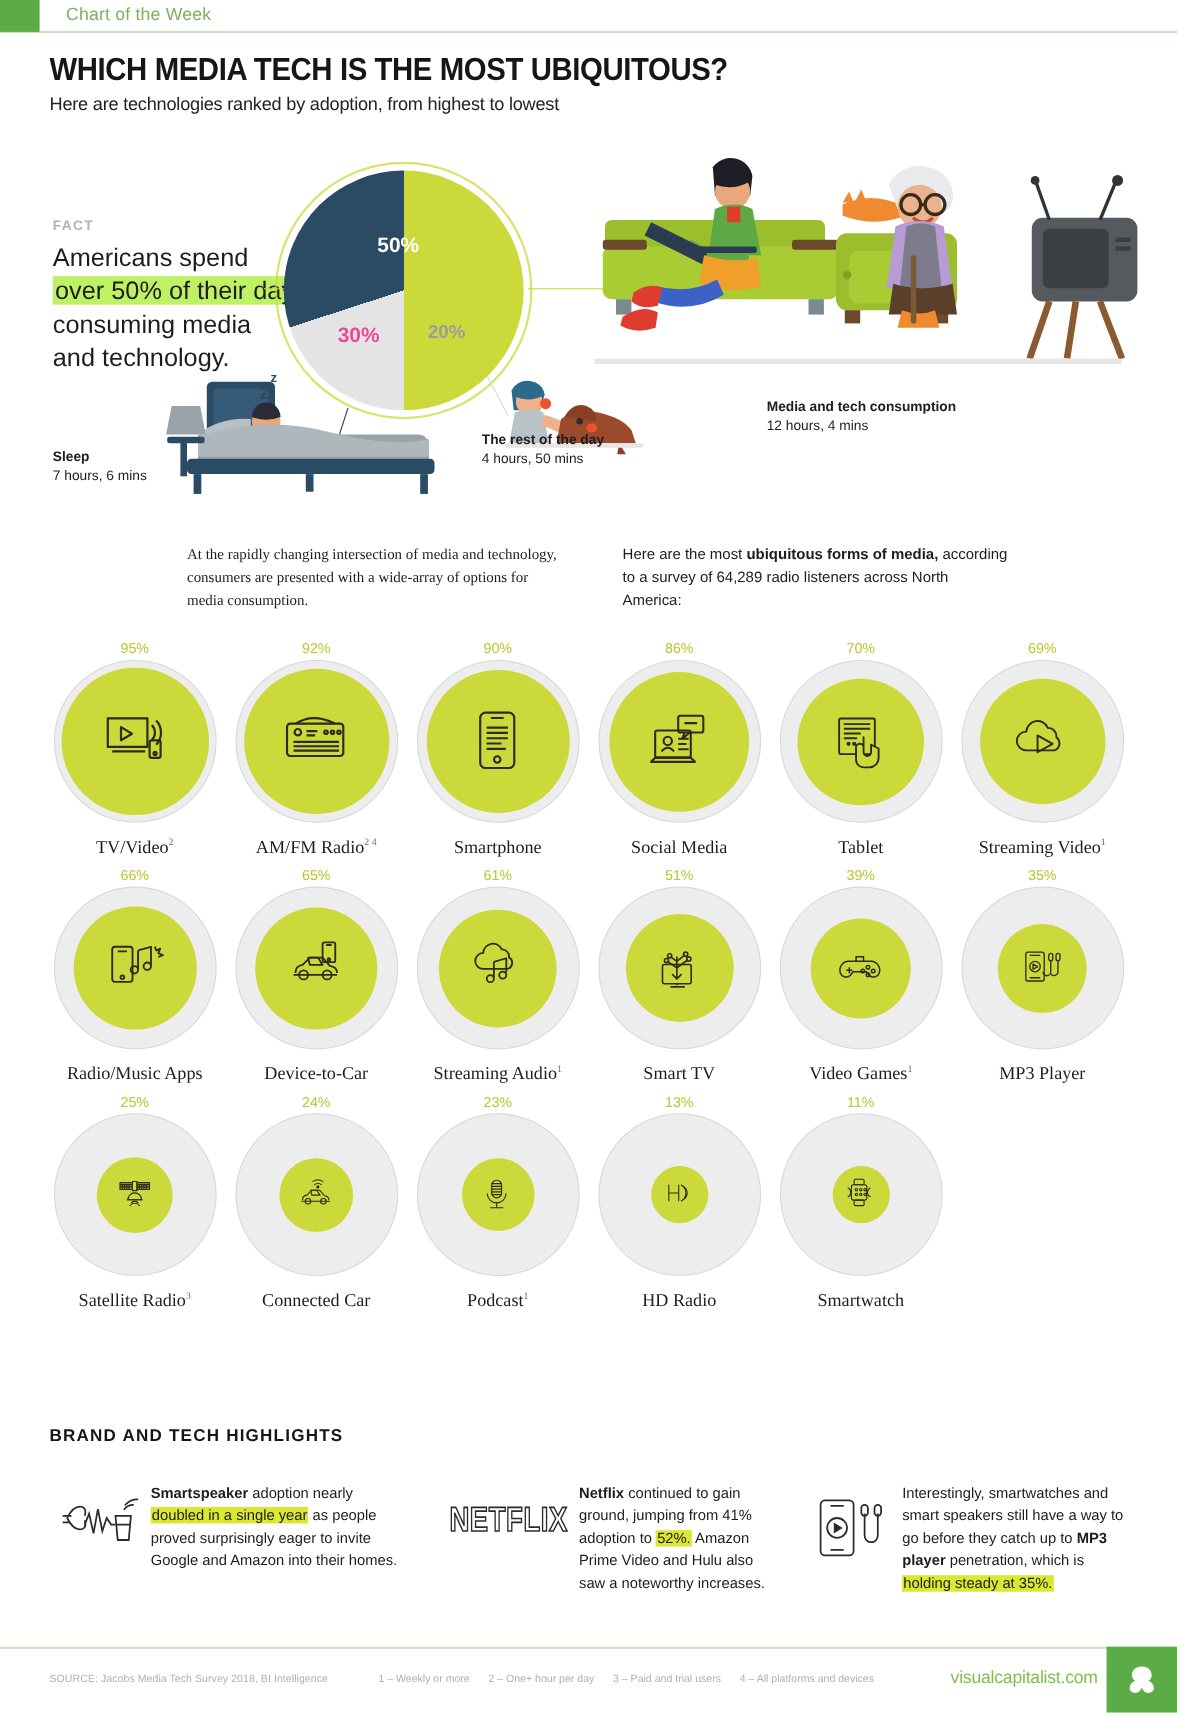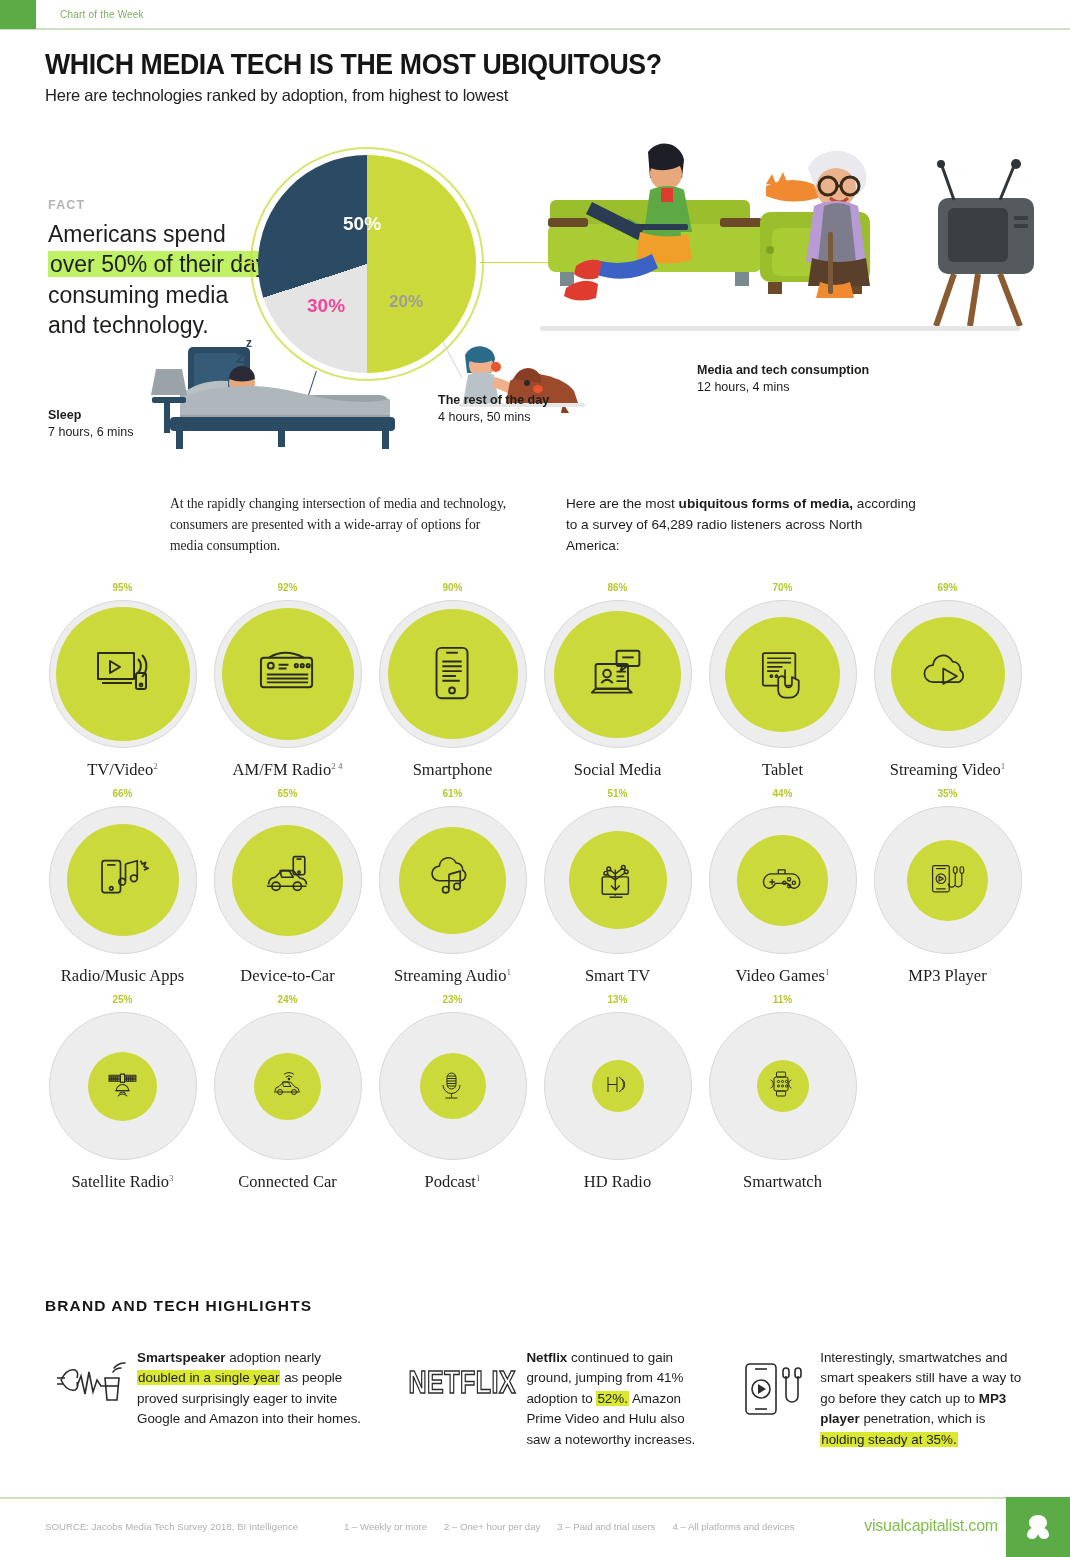--- a/index.html
+++ b/index.html
@@ -13,21 +13,21 @@
   }
 
   
   .topbar {
     position: absolute; top: 0; left: 0; width: 1070px; height: 30px;
     border-bottom: 2px solid #cfe0c0;
     display: flex; align-items: center;
   }
   .topbar-square { width: 36px; height: 30px; background: #5bab46; }
   .topbar-label {
-    margin-left: 24px; font-size: 10px; color: #7fae5e; letter-spacing: .2px;
+    margin-left: 24px; font-size: 16px; color: #7fae5e; letter-spacing: .2px;
   }
 
   
   .header { position: absolute; top: 48px; left: 45px; width: 950px; }
   .title {
     font-family: "Liberation Sans", sans-serif;
     font-size: 29px; font-weight: bold; letter-spacing: -.4px;
     transform: scaleX(.92); transform-origin: left center;
     color: #161616;
   }
@@ -71,21 +71,21 @@
   .intro { position: absolute; top: 493px; left: 0; width: 1070px; }
   .intro-col { position: absolute; font-size: 13.6px; line-height: 1.55; color: #1d1d1b; }
   .intro-col.left { left: 170px; width: 345px; font-family: Liberation Serif, serif; }
   .intro-col.right { left: 566px; width: 350px; }
   .intro-col b { font-weight: bold; }
 
   
   .grid { position: absolute; left: 40px; top: 582px; width: 990px; }
   .grid-row { display: flex; width: 990px; margin-bottom: 8px; }
   .cell { width: 165px; display: flex; flex-direction: column; align-items: center; }
-  .pct { font-size: 10px; color: #b8c62f; font-weight: bold; margin-bottom: 2px; height: 16px; }
+  .pct { font-size: 13px; color: #b8c62f; font-weight: normal; margin-bottom: 2px; height: 16px; }
   .ring {
     width: 148px; height: 148px; border-radius: 50%;
     background: #ededed; border: 1px solid #d8d8d8;
     display: flex; align-items: center; justify-content: center;
     position: relative;
   }
   .disc {
     border-radius: 50%; background: #ccd93a;
     display: flex; align-items: center; justify-content: center;
   }
@@ -454,21 +454,21 @@
               <circle cx="39" cy="13" r="2.6"></circle>
               <circle cx="15" cy="21" r="2.6"></circle>
               <circle cx="43" cy="19" r="2.6"></circle>
               <path d="M22 38l6 6 6 -6"></path>
             </svg>
           </div>
         </div>
         <div class="cell-label"><span>Smart TV</span></div>
       </div>
       <div class="cell">
-        <div class="pct">44%</div>
+        <div class="pct">39%</div>
         <div class="ring">
           <div class="disc" style="width:91px;height:91px">
             <svg width="42" height="42" viewBox="0 0 62 62" fill="none" stroke="#2b2b1e" stroke-width="2" stroke-linejoin="round">
               <path d="M14 22h30a12 12 0 0 1 11 16 8 8 0 0 1 -13 3l-4 -5H20l-4 5a8 8 0 0 1 -13 -3 12 12 0 0 1 11 -16z"></path>
               <path d="M15 30v8M11 34h8"></path>
               <circle cx="40" cy="30" r="2.4"></circle>
               <circle cx="47" cy="35" r="2.4"></circle>
               <circle cx="40" cy="40" r="2.4"></circle>
               <circle cx="33" cy="35" r="2.4"></circle>
               <path d="M24 22v-6h10v6"></path>

